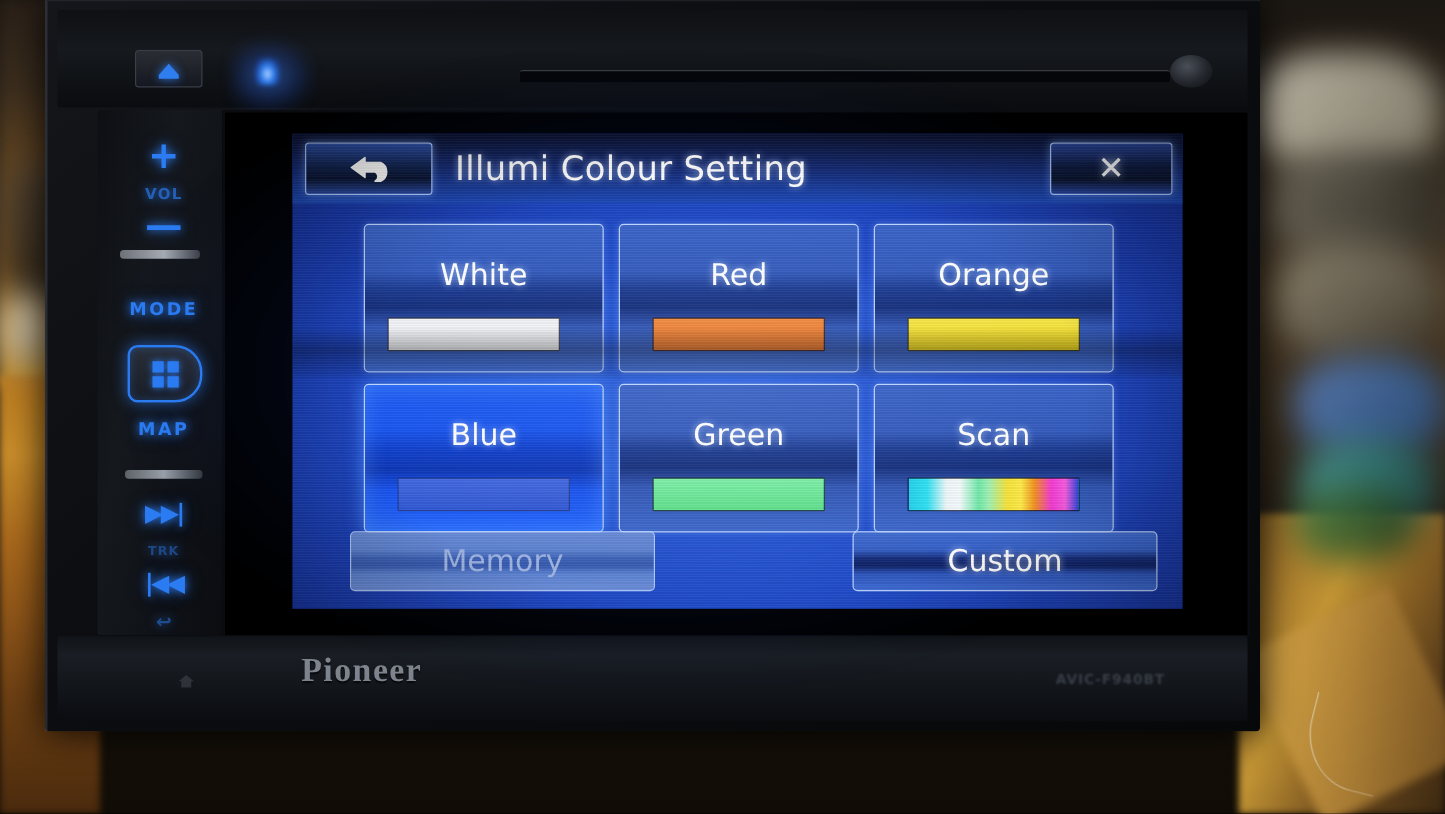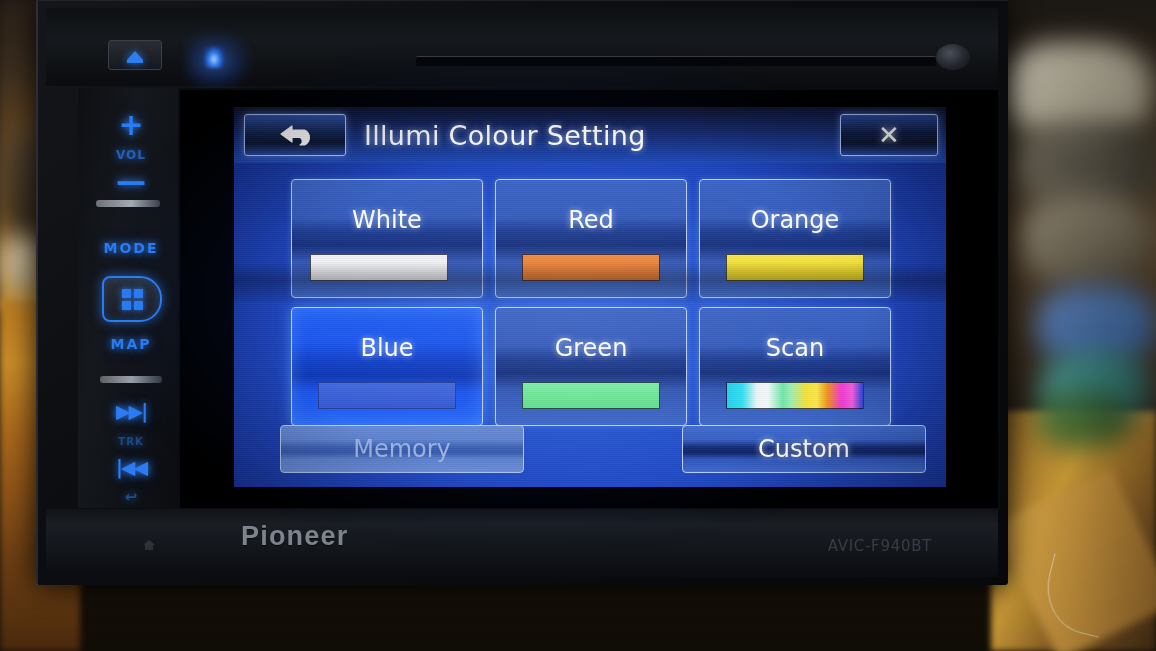--- a/index.html
+++ b/index.html
@@ -231,32 +231,33 @@
     background: linear-gradient(to bottom, #101317 0%, #1a1e24 22%, #0a0c10 100%);
     border-radius: 2px;
   }
   #pioneer-logo {
     position: absolute;
     left: 195px; top: 12px;
     color: #9aa2ad;
     font-size: 27px;
     font-weight: bold;
     letter-spacing: 1.2px;
-    font-family: Liberation Sans, sans-serif;
+    font-family: Liberation Serif, serif;
     text-shadow: 0 1px 1px rgba(0,0,0,.8);
     opacity: .78;
   }
   #model-number {
     position: absolute;
     right: 66px; top: 28px;
     color: #5a6270;
-    font-size: 15px;
+    font-size: 11px;
     letter-spacing: .7px;
     opacity: .5;
     filter: blur(.7px);
+    font-weight: bold;
   }
   #bezel-home-icon {
     position: absolute;
     left: 96px; top: 30px;
     width: 14px; height: 12px;
     opacity: .22;
   }
 
   
   #screen-frame {

